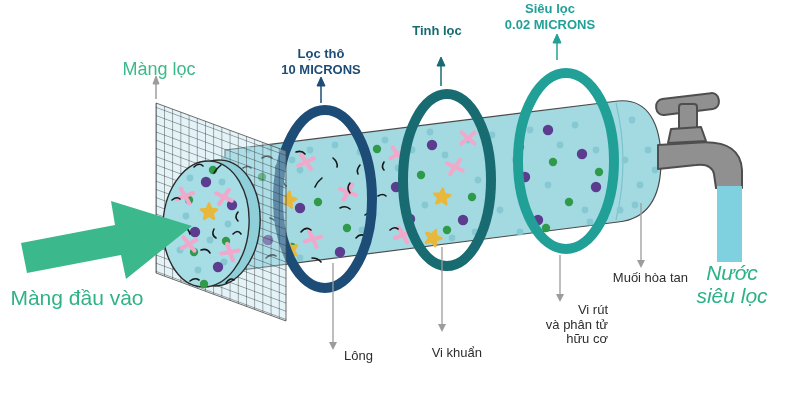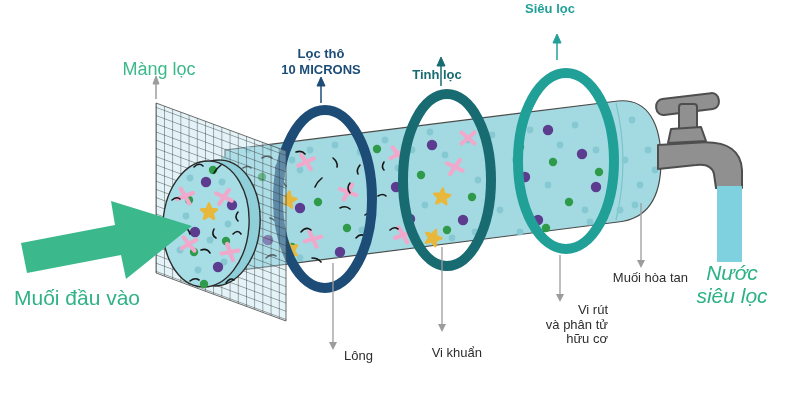--- a/index.html
+++ b/index.html
@@ -3,21 +3,21 @@
 <meta charset="utf-8">
 <style>
   html,body{margin:0;padding:0;background:#fff;font-family:"Liberation Sans",sans-serif;}
   #app{position:relative;width:800px;height:414px;background:#fff;overflow:hidden;}
   #scene{position:absolute;left:0;top:0;}
   .lbl{position:absolute;text-align:center;white-space:nowrap;}
   .lbl span{display:block;}
   .lbl-membrane{color:var(--c-membrane_label_green,#3cb98b);font-size:18px;}
   .lbl-stage{font-size:13px;font-weight:700;line-height:15.5px;}
   .lbl-stage1{color:var(--c-stage1_blue,#1d4d77);}
-  .lbl-stage2{color:var(--c-stage2_teal_dark,#196b72);margin-top:44px;}
+  .lbl-stage2{color:var(--c-stage2_teal_dark,#196b72);}
   .lbl-stage3{color:var(--c-stage3_teal,#21a098);}
   .lbl-input{color:var(--c-input_label_green,#2fb286);font-size:21px;}
   .lbl-output{color:var(--c-output_label_green,#2db287);font-size:21px;line-height:23px;}
   .lbl-dark{color:var(--c-dark_label,#2d2d2d);font-size:13px;line-height:14.5px;text-align:right;}
   .tube{fill:var(--c-tube_body,#a3dae2);stroke:#4a4a4a;stroke-width:1.2;}
   .capseam{fill:none;stroke:#7cc3cd;stroke-width:1.2;}
   .ring{fill:none;}
   .ring1{stroke:var(--c-stage1_blue,#1d4d77);}
   .ring2{stroke:var(--c-stage2_teal_dark,#196b72);}
   .ring3{stroke:var(--c-stage3_teal,#21a098);}
@@ -246,23 +246,24 @@
 
   <div class="lbl lbl-stage lbl-stage1" style="left:259px;top:46px;width:124px;">
     <span>Lọc thô</span>
     <span>10 MICRONS</span>
   </div>
   <div class="lbl lbl-stage lbl-stage2" style="left:375px;top:23px;width:124px;">
     <span>Tinh lọc</span>
   </div>
   <div class="lbl lbl-stage lbl-stage3" style="left:488px;top:1px;width:124px;">
     <span>Siêu lọc</span>
-  </div>
-
-  <div class="lbl lbl-input" style="left:2px;top:286px;width:150px;">Muối đầu vào</div>
+    <span>0.02 MICRONS</span>
+  </div>
+
+  <div class="lbl lbl-input" style="left:2px;top:286px;width:150px;">Màng đầu vào</div>
 
   <div class="lbl lbl-output" style="left:672px;top:261px;width:120px;font-style:italic;">
     <span>Nước</span>
     <span>siêu lọc</span>
   </div>
 
   <div class="lbl lbl-dark" style="left:293px;top:349px;width:80px;">Lông</div>
   <div class="lbl lbl-dark" style="left:402px;top:331px;width:80px;margin-top:15px;">Vi khuẩn</div>
   <div class="lbl lbl-dark" style="left:512px;top:303px;width:96px;">
     <span>Vi rút</span>

